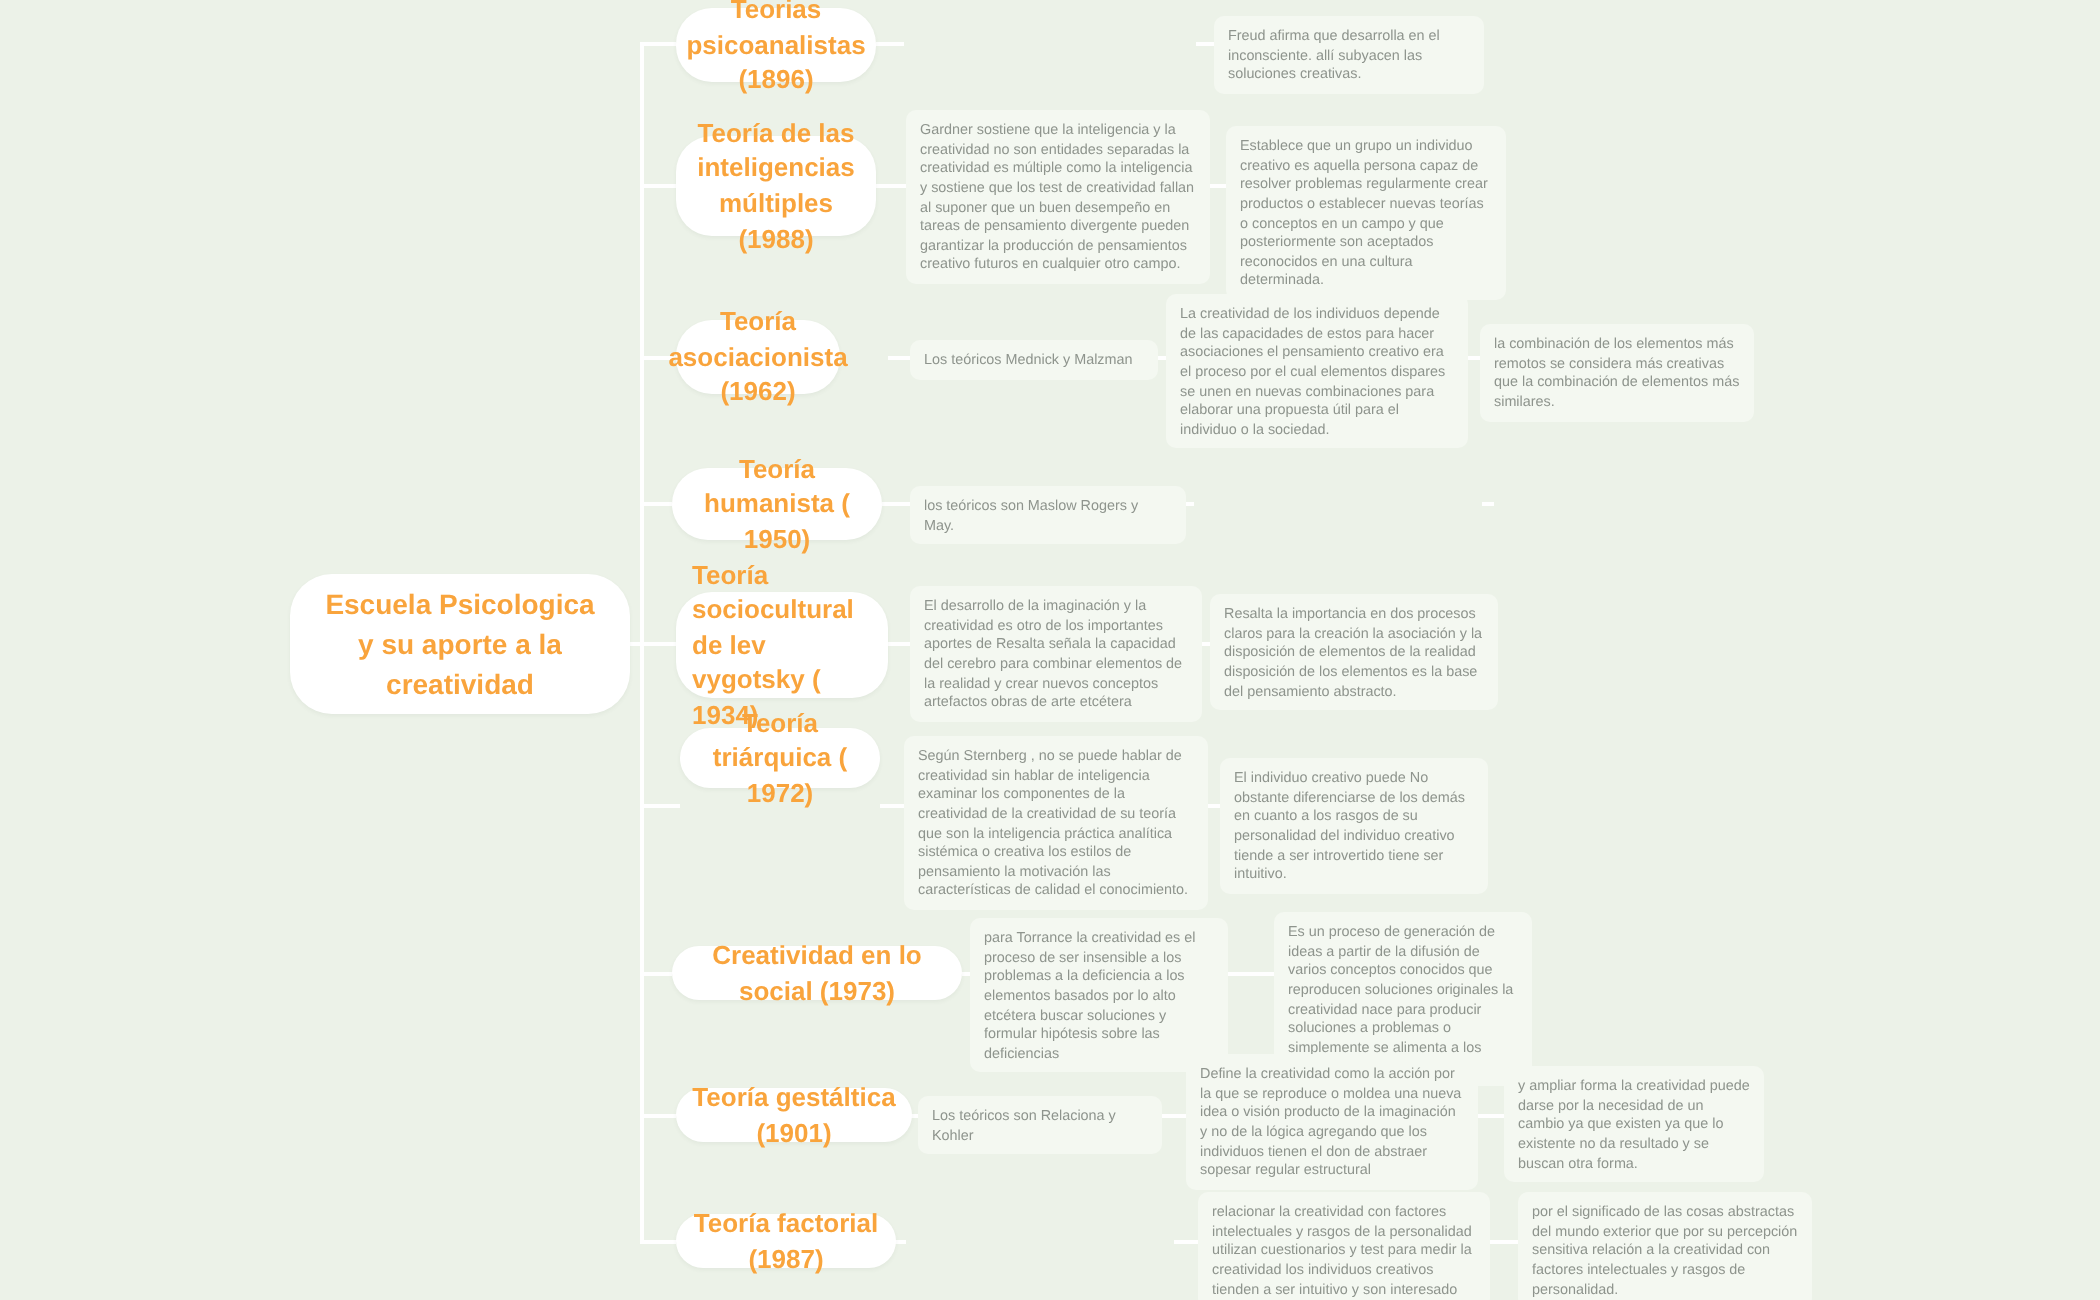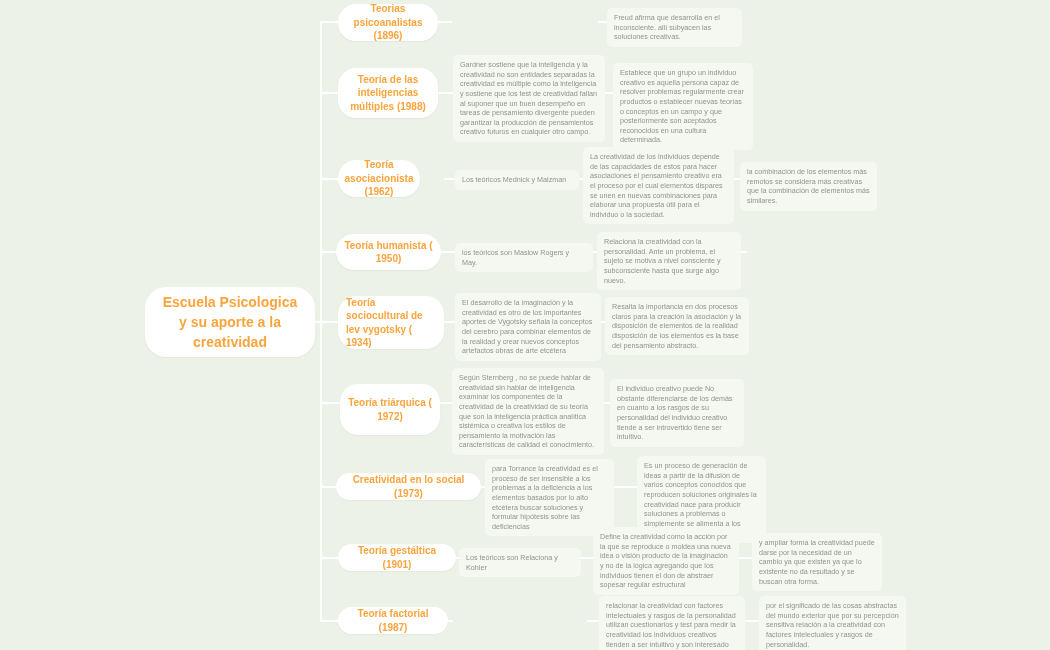--- a/index.html
+++ b/index.html
@@ -9,21 +9,21 @@
     width:1050px;height:650px;
     background:#ecf2e8;
     overflow:hidden;
   }
   .node{
     position:absolute;
     box-sizing:border-box;
     background:#ffffff;
     border-radius:18px;
     color:#f9a43c;
-    font-size:10px;
+    font-size:13px;
     font-weight:600;
     line-height:1.35;
     display:flex;
     align-items:center;
     justify-content:center;
     text-align:center;
     padding:3px 8px;
     box-shadow:0 1px 2px rgba(60,80,60,0.06);
     z-index:2;
   }
@@ -110,27 +110,26 @@
   <div class="desc" style="left:453px;top:55px;width:152px">Gardner sostiene que la inteligencia y la creatividad no son entidades separadas la creatividad es múltiple como la inteligencia y sostiene que los test de creatividad fallan al suponer que un buen desempeño en tareas de pensamiento divergente pueden garantizar la producción de pensamientos creativo futuros en cualquier otro campo.</div>
   <div class="desc" style="left:613px;top:63px;width:140px">Establece que un grupo un individuo creativo es aquella persona capaz de resolver problemas regularmente crear productos o establecer nuevas teorías o conceptos en un campo y que posteriormente son aceptados reconocidos en una cultura determinada.</div>
 
   <div class="node" style="left:338px;top:160px;width:82px;height:37px">Teoría asociacionista (1962)</div>
   <div class="desc" style="left:455px;top:170px;width:124px">Los teóricos Mednick  y Malzman</div>
   <div class="desc" style="left:583px;top:147px;width:151px">La creatividad de los individuos depende de las capacidades de estos para hacer asociaciones el pensamiento creativo era el proceso por el cual elementos dispares se unen en nuevas combinaciones para elaborar una propuesta útil para el individuo o la sociedad.</div>
   <div class="desc" style="left:740px;top:162px;width:137px">la combinación de los elementos más remotos se considera más creativas que la combinación de elementos más similares.</div>
 
   <div class="node" style="left:336px;top:234px;width:105px;height:36px">Teoría humanista ( 1950)</div>
   <div class="desc" style="left:455px;top:243px;width:138px">los teóricos son Maslow Rogers y May.</div>
-  <div class="desc" style="left:597px;top:232px;width:144px">Relaciona la creatividad con la personalidad. Ante un problema, el sujeto se motiva a nivel consciente y subconsciente hasta que surge algo nuevo.</div>
 
   <div class="node left-align" style="left:338px;top:296px;width:106px;height:53px">Teoría sociocultural de lev vygotsky ( 1934)</div>
-  <div class="desc" style="left:455px;top:293px;width:146px">El desarrollo de la imaginación y la creatividad es otro de los importantes aportes de Vygotsky señala la conceptos del cerebro para combinar elementos de la realidad y crear nuevos conceptos artefactos obras de arte etcétera</div>
+  <div class="desc" style="left:455px;top:293px;width:146px">El desarrollo de la imaginación y la creatividad es otro de los importantes aportes de Resalta señala la capacidad del cerebro para combinar elementos de la realidad y crear nuevos conceptos artefactos obras de arte etcétera</div>
   <div class="desc" style="left:605px;top:297px;width:144px">Resalta la importancia en dos procesos claros para la creación la asociación y la disposición de elementos de la realidad disposición de los elementos es la base del pensamiento abstracto.</div>
 
-  <div class="node" style="left:340px;top:384px;width:100px;height:51px">Teoría triárquica ( 1972)</div>
+  <div class="node" style="left:340px;top:364px;width:100px;height:30px">Teoría triárquica ( 1972)</div>
   <div class="desc" style="left:452px;top:368px;width:152px">Según Sternberg , no se puede hablar de creatividad sin hablar de inteligencia examinar los componentes de la creatividad de la creatividad de su teoría que son la inteligencia práctica analítica sistémica o creativa los estilos de pensamiento la motivación las características de calidad el conocimiento.</div>
   <div class="desc" style="left:610px;top:379px;width:134px">El individuo creativo puede No obstante diferenciarse de los demás en cuanto a los rasgos de su personalidad del individuo creativo tiende a ser introvertido tiene ser intuitivo.</div>
 
   <div class="node" style="left:336px;top:473px;width:145px;height:27px">Creatividad en lo social (1973)</div>
   <div class="desc" style="left:485px;top:459px;width:129px">para Torrance la creatividad es el proceso de ser insensible a los problemas a la deficiencia a los elementos basados por lo alto etcétera buscar soluciones y formular hipótesis sobre las deficiencias</div>
   <div class="desc" style="left:637px;top:456px;width:129px">Es un proceso de generación de ideas a partir de la difusión de varios conceptos conocidos que reproducen soluciones originales la creatividad nace para producir soluciones a problemas o simplemente se alimenta a los problemas.</div>
 
   <div class="node" style="left:338px;top:544px;width:118px;height:27px">Teoría gestáltica (1901)</div>
   <div class="desc" style="left:459px;top:548px;width:122px">Los teóricos son Relaciona y Kohler</div>
   <div class="desc" style="left:593px;top:527px;width:146px">Define la creatividad como la acción por la que se reproduce o moldea una nueva idea o visión producto de la imaginación y no de la lógica agregando que los individuos tienen el don de abstraer sopesar regular estructural</div>

